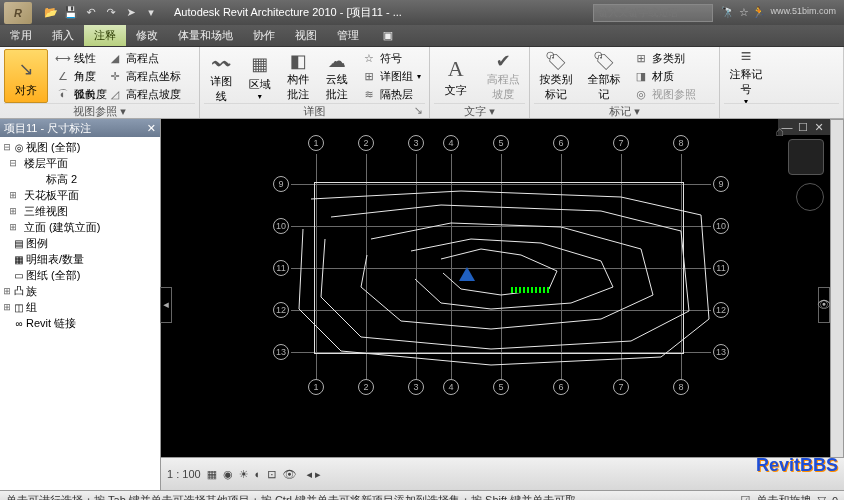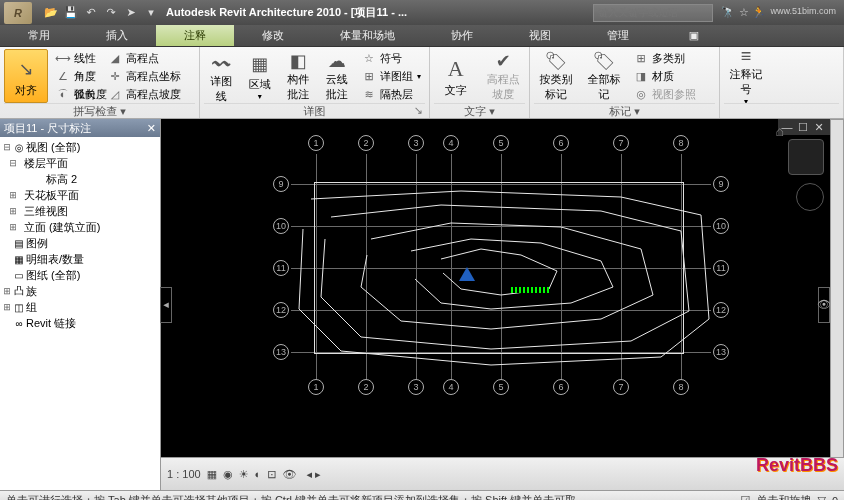--- a/index.html
+++ b/index.html
@@ -1,26 +1,26 @@
 <!DOCTYPE html>
 <html><head>
 <meta charset="utf-8">
 <style>
 *{margin:0;padding:0;box-sizing:border-box;font-family:"Microsoft YaHei","SimSun",sans-serif;font-size:11px;user-select:none}
 body{width:844px;height:500px;background:#fff;overflow:hidden;position:relative}
 .titlebar{height:25px;background:linear-gradient(#6b6b6b,#4a4a4a);display:flex;align-items:center;color:#fff}
 .app-icon{width:28px;height:22px;background:linear-gradient(135deg,#c9b896,#a89568);margin:0 4px;border-radius:2px;display:flex;align-items:center;justify-content:center;font-weight:bold;font-style:italic;color:#5a4a2e}
 .qat{display:flex;gap:2px;padding:0 6px}
 .qat-btn{width:18px;height:18px;display:flex;align-items:center;justify-content:center;color:#ddd;cursor:pointer}
-.title-text{font-weight:bold}
+.title-text{margin-left:8px;font-weight:normal}
 .title-search{margin-left:auto;height:18px;width:120px;background:rgba(255,255,255,.15);border:1px solid #888;color:#ccc;padding:0 4px;font-size:10px}
 .title-right{display:flex;gap:4px;padding:0 8px;color:#ccc}
 .title-right span{cursor:pointer}
 .menubar{height:22px;background:linear-gradient(#5a5a5a,#4a4a4a);display:flex;align-items:stretch;color:#eee;border-bottom:1px solid #333}
-.menu-item{padding:0 28px;display:flex;align-items:center;cursor:pointer}
+.menu-item{padding:0 10px;display:flex;align-items:center;cursor:pointer}
 .menu-item.active{background:linear-gradient(#d8e6b8,#b8d080);color:#2a3a00}
 .small-icon{width:18px;height:18px;display:flex;align-items:center;justify-content:center}
 .ribbon{height:72px;background:linear-gradient(#f8f8f8,#e8e8e8);border-bottom:1px solid #aaa;display:flex}
 .rib-panel{border-right:1px solid #c8c8c8;display:flex;flex-direction:column;padding:2px 4px}
 .rib-body{flex:1;display:flex;gap:4px;align-items:flex-start}
 .rib-label{height:14px;text-align:center;color:#555;font-size:10px;border-top:1px solid #d8d8d8;position:relative}
 .rib-label .exp{position:absolute;right:2px;top:0;cursor:pointer;color:#777}
 .big-btn{display:flex;flex-direction:column;align-items:center;justify-content:center;width:44px;height:54px;cursor:pointer;padding:2px;text-align:center}
 .big-btn.active{background:linear-gradient(#ffd968,#ffb020);border:1px solid #c89020;border-radius:2px}
 .big-ico{width:28px;height:28px;display:flex;align-items:center;justify-content:center;font-size:18px;color:#555}
@@ -44,21 +44,21 @@
 .scroll-h{position:absolute;bottom:18px;left:0;right:14px;height:14px;background:#e0e0e0;border:1px solid #999}
 .scroll-v{position:absolute;top:0;right:0;bottom:32px;width:14px;background:#e0e0e0;border:1px solid #999}
 .grid-bubble{position:absolute;width:16px;height:16px;border:1.5px solid #b0b0b0;border-radius:50%;color:#b0b0b0;font-size:9px;display:flex;align-items:center;justify-content:center;background:#000}
 .grid-line{position:absolute;background:#6a6a6a}
 .contour{position:absolute;border:1px solid #e0e0e0;background:transparent}
 .view-ctrl{position:absolute;bottom:0;left:0;right:0;height:28px;background:linear-gradient(#f0f0f0,#d8d8d8);border-top:1px solid #999;display:flex;align-items:center;gap:6px;padding:16px 6px;font-size:10px;color:#444}
 .view-ctrl span{cursor:pointer}
 .nav-handle{position:absolute;top:50%;width:12px;height:36px;background:#000;border:1px solid #666;display:flex;align-items:center;justify-content:center;color:#aaa;cursor:pointer;transform:translateY(-50%)}
 .statusbar{height:20px;background:linear-gradient(#f0f0f0,#d4d4d4);border-top:1px solid #999;display:flex;align-items:center;padding:0 6px;font-size:10px;color:#333}
 .statusbar .right{margin-left:auto;display:flex;align-items:center;gap:6px}
-.watermark{position:absolute;right:6px;bottom:24px;font-weight:bold;font-size:18px;color:#be185d;text-shadow:1px 1px 0 #ff9000}
+.watermark{position:absolute;right:6px;bottom:24px;font-weight:bold;font-size:18px;color:#1d4ed8;text-shadow:1px 1px 0 #ff9000}
 .marker-tri{position:absolute;width:0;height:0;border-left:8px solid transparent;border-right:8px solid transparent;border-bottom:14px solid #2060c0}
 .marker-grn{position:absolute;width:38px;height:6px;background:repeating-linear-gradient(90deg,#0f0 0 2px,#000 2px 4px)}
 .cube{position:absolute;top:20px;right:20px;width:36px;height:36px;border:1px solid #555;background:#222;border-radius:4px}
 .home{position:absolute;top:4px;right:60px;color:#888;font-size:14px}
 .wheel{position:absolute;top:64px;right:20px;width:28px;height:28px;border:1px solid #555;border-radius:50%}
 svg.topo{position:absolute;top:0;left:0}
 </style>
 </head>
 <body>
 
@@ -131,21 +131,21 @@
             <span>高程点坡度</span>
           </div>
       </div>
     </div>
     <div class="rib-body" style="margin-top:-18px;margin-left:48px">
         <div class="small-btn">
           <span class="si">⌒</span>
           <span>弧长度</span>
         </div>
       </div>
-    <div class="rib-label"><span>拼写检查 ▾</span></div>
+    <div class="rib-label"><span>视图参照 ▾</span></div>
   </div>
 
   <div class="rib-panel" style="width:230px">
     <div class="rib-body">
       <div class="big-btn">
           <div class="big-ico">〰</div>
           <span style="white-space:pre-line">详图
 线</span>
         </div>
       <div class="big-btn">

